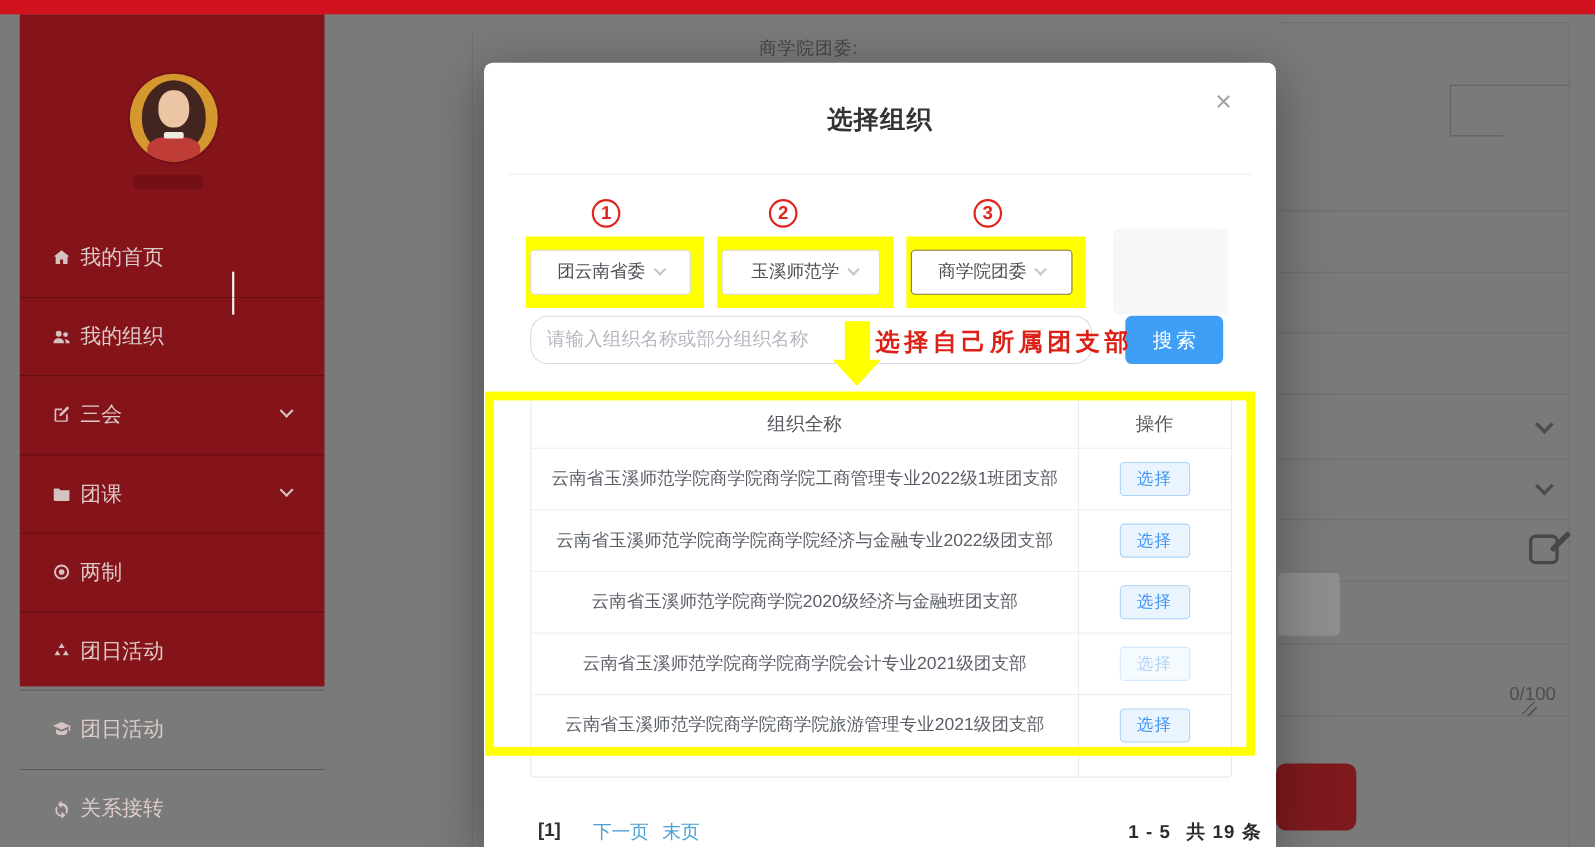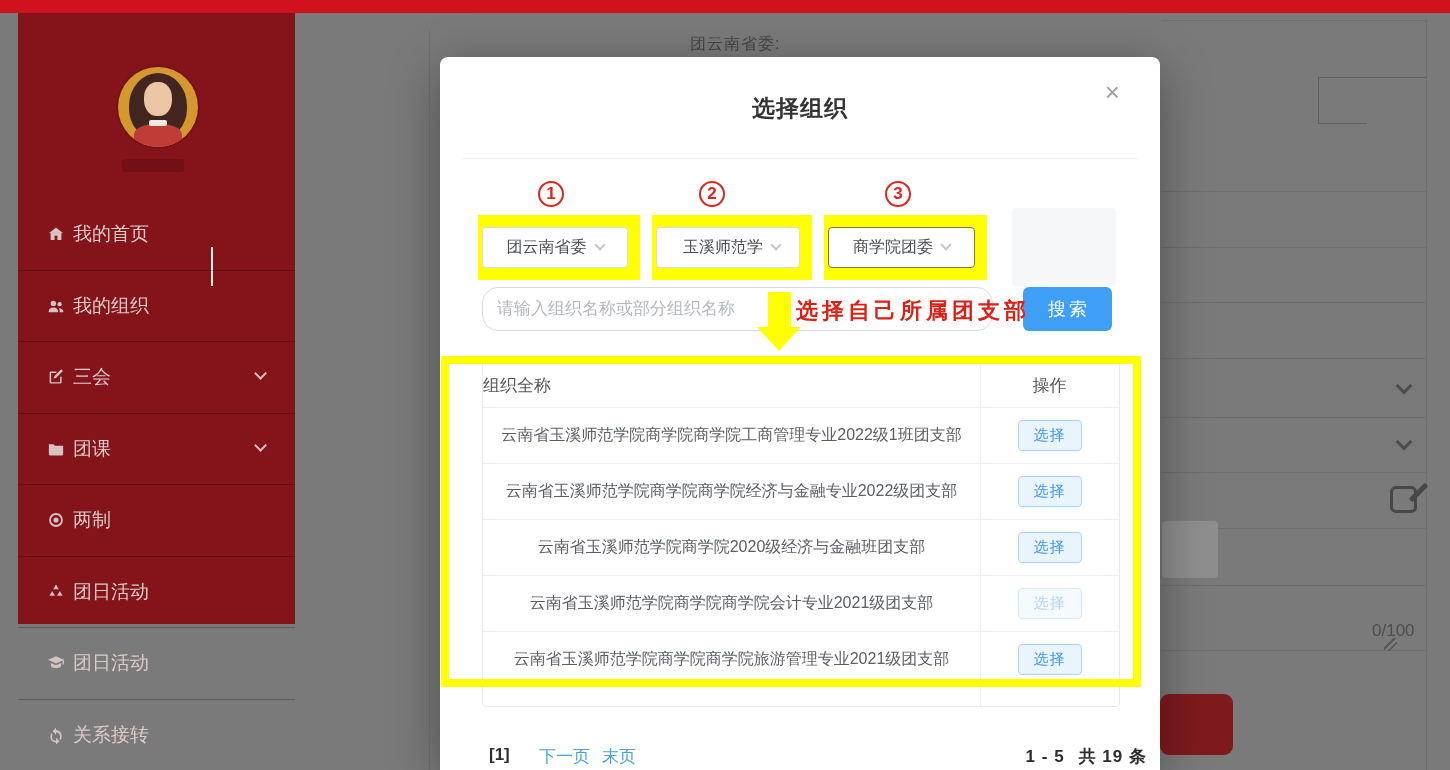--- a/index.html
+++ b/index.html
@@ -85,21 +85,21 @@
     border-left:22px solid transparent;border-right:22px solid transparent;border-top:24px solid var(--highlight-yellow,#ffff00)}
   .annot{position:absolute;left:356px;top:239px;z-index:6;white-space:nowrap;color:var(--annotation-red,#dd2015);
     font-family:"Liberation Serif","DejaVu Serif",serif;font-weight:600;font-size:22px;letter-spacing:4px}
 
   .yframe{position:absolute;left:1px;top:299px;width:700px;height:331px;border:8px solid var(--highlight-yellow,#ffff00);
     z-index:5;pointer-events:none}
   .twrap{position:absolute;left:42px;top:305px;width:638px;height:345px;background:#fff;
     border:1px solid #e8e9ee;border-radius:4px;overflow:hidden}
   .vcol{position:absolute;left:497px;top:0;bottom:0;width:1px;background:#eaeef4}
   .thead{display:flex;height:44px;align-items:center;font-size:17px;color:#54565c;font-weight:500}
-  .th-name{width:497px;text-align:left}
+  .th-name{width:497px;text-align:center}
   .th-op{flex:1;text-align:center}
   .trow{display:flex;height:56px;align-items:center;border-top:1px solid #ebeef5;font-size:16px;color:#5a5e66}
   .tc-name{width:497px;text-align:center;padding:0 10px}
   .tc-op{flex:1;display:flex;justify-content:center}
   .btn-select{width:64px;height:31px;background:#eaf4fe;border:1px solid #abd4f8;border-radius:4px;
     color:var(--select-btn-blue,#4096f0);font-size:15px;cursor:pointer;letter-spacing:1px;
     font-family:"Liberation Sans","DejaVu Sans",sans-serif}
   .btn-select.disabled{background:#f5faff;border-color:#d5e8fb;color:#b3d4f5}
 
   .pag{position:absolute;left:0;top:688px;width:100%;height:28px;font-size:17px}
@@ -107,21 +107,21 @@
   .pag-next{position:absolute;left:99px;color:var(--link-blue,#4aa2d4);cursor:pointer}
   .pag-last{position:absolute;left:162px;color:var(--link-blue,#4aa2d4);cursor:pointer}
   .pag-right{position:absolute;right:13px;color:#2b2c2e;font-weight:bold;letter-spacing:1px}
   .pag-total{margin-left:14px}
 </style>
 </head>
 <body>
 
 <div class="screen">
 
-  <div class="bg-label">团云南省委:</div>
+  <div class="bg-label">商学院团委:</div>
   <div class="vline v-left"></div>
   <div class="vline v-right"></div>
   <div class="bgline" style="top:20px"></div>
   <div class="h-cell1"></div>
   <div class="h-cell2"></div>
   <div class="vline v-cell"></div>
   <div class="bgline" style="top:191px"></div>
   <div class="bgline" style="top:247px"></div>
   <div class="bgline" style="top:302px"></div>
   <div class="bgline" style="top:358px"></div>

